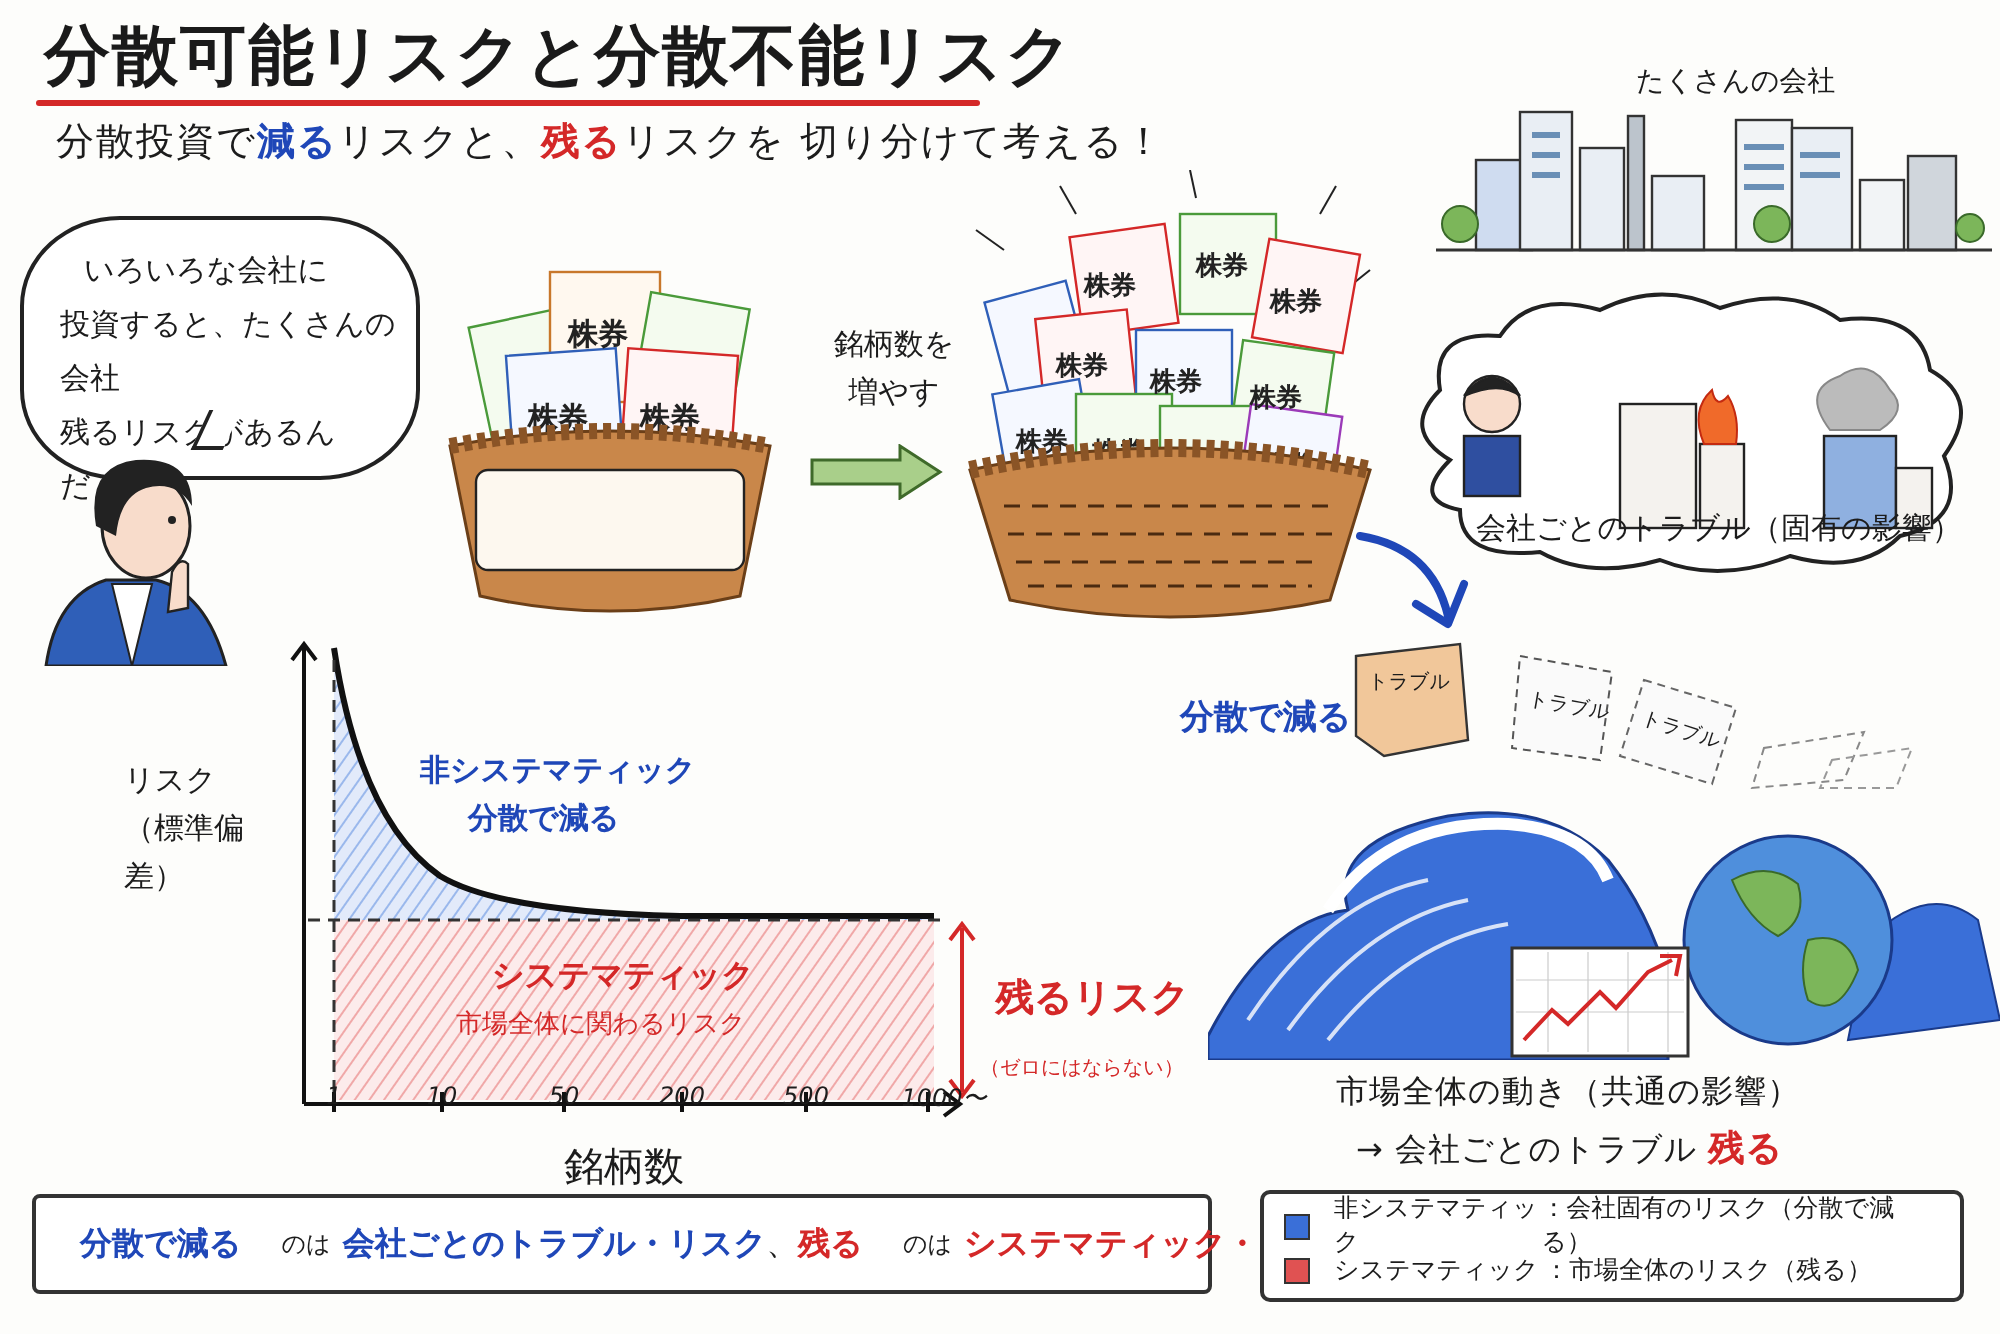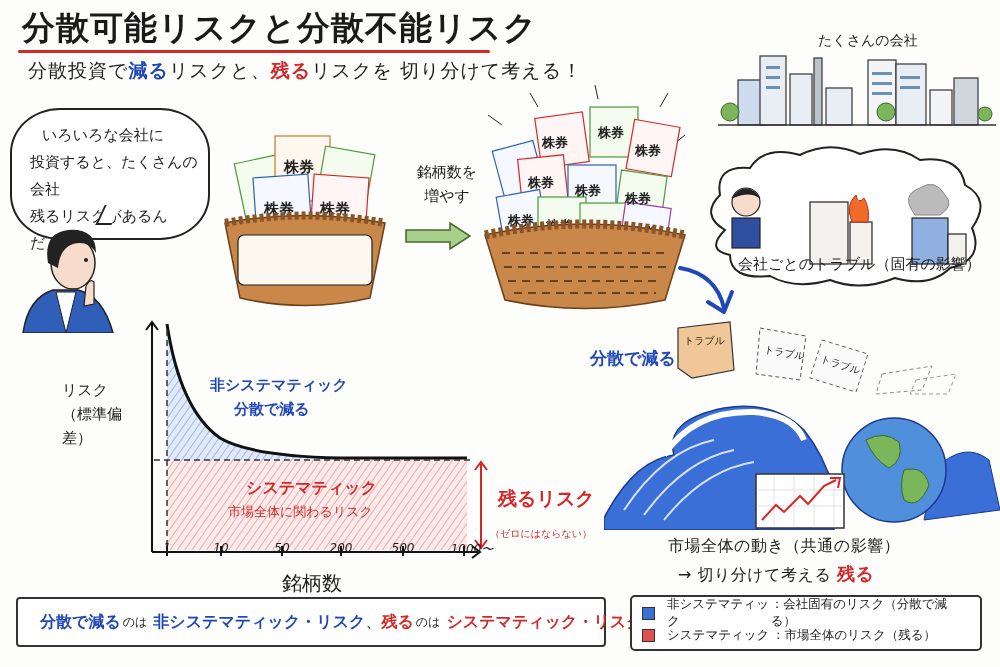--- a/index.html
+++ b/index.html
@@ -34,21 +34,21 @@
   .ylabel { left: 48px; top: 378px; font-size: 15px; line-height: 24px; width: 100px; }
   .xlabel { left: 282px; top: 570px; font-size: 20px; }
   .tick { position: absolute; top: 541px; font-size: 12px; font-style: italic; transform: translateX(-50%); }
   .ns-label1 { left: 210px; top: 376px; font-size: 15px; color: #1f47b8; font-weight: bold; }
   .ns-label2 { left: 234px; top: 400px; font-size: 15px; color: #1f47b8; font-weight: bold; }
   .s-label1 { left: 246px; top: 478px; font-size: 16px; color: #d42828; font-weight: bold; }
   .s-label2 { left: 228px; top: 503px; font-size: 13px; color: #d42828; font-weight: normal; }
   .remain1 { left: 498px; top: 486px; font-size: 19px; color: #d42828; font-weight: bold; }
   .remain2 { left: 490px; top: 504px; font-size: 10px; color: #d42828; margin-top: 23px; }
   .summary-box { left: 16px; top: 597px; width: 590px; height: 50px; border: 2px solid #333; border-radius: 4px; background: #fff; display: flex; align-items: center; padding-left: 22px; font-size: 16px; white-space: nowrap; }
-  .summary-box .small { font-size: 12px; margin: 0 6px 0 2px; }
+  .summary-box .small { font-size: 12px; margin: 0 6px 0 20px; }
   .legend-box { left: 630px; top: 595px; width: 352px; height: 56px; border: 2px solid #333; border-radius: 5px; background: #fff; padding: 5px 10px; font-size: 12.5px; }
   .legend-row { display: flex; align-items: center; height: 22px; }
   .swatch { width: 13px; height: 13px; margin-right: 12px; border: 1px solid #333; }
   .leg-name { width: 105px; }
 </style>
 </head>
 <body>
 
 <div class="abs title">分散可能リスクと分散不能リスク</div>
 <div class="abs title-line"></div>
@@ -222,21 +222,21 @@
       <line x1="210" y1="76" x2="210" y2="126"></line>
       <line x1="230" y1="76" x2="230" y2="126"></line>
       <line x1="154" y1="90" x2="238" y2="90"></line>
       <line x1="154" y1="106" x2="238" y2="106"></line>
     </g>
   <polyline points="158,120 172,105 180,112 196,96 204,104 220,86 232,80" fill="none" stroke="#d42828" stroke-width="2"></polyline>
   <path d="M226 78 L236 78 L234 88" fill="none" stroke="#d42828" stroke-width="2"></path>
 </svg>
 <div class="abs market-l1">市場全体の動き（共通の影響）</div>
 <div class="abs market-l2">
-  <span>→ 切り分けて考える </span><span class="red" style="font-size:18px">残る</span>
+  <span>→ 会社ごとのトラブル </span><span class="red" style="font-size:18px">残る</span>
 </div>
 
 <svg class="abs chart" viewBox="0 0 470 270">
   <defs>
     <pattern id="hatchBlue" width="6" height="6" patternUnits="userSpaceOnUse" patternTransform="rotate(35)">
       <rect width="6" height="6" fill="#dfe8fa"></rect>
         <line x1="0" y1="0" x2="0" y2="6" stroke="#8fb0ea" stroke-width="2"></line>
     </pattern>
     <pattern id="hatchRed" width="6" height="6" patternUnits="userSpaceOnUse" patternTransform="rotate(35)">
       <rect width="6" height="6" fill="#fcebeb"></rect>
@@ -276,21 +276,21 @@
 <span class="tick" style="left:221px">10</span>
 <span class="tick" style="left:282px">50</span>
 <span class="tick" style="left:341px">200</span>
 <span class="tick" style="left:403px">500</span>
 <span class="tick" style="left:472px">1000〜</span>
 <div class="abs xlabel">銘柄数</div>
 
 <div class="abs summary-box">
   <span class="blue">分散で減る</span>
     <span class="small">のは</span>
-    <span class="blue">非システマティック・リスク</span>
+    <span class="blue">会社ごとのトラブル・リスク</span>
     <span>、</span>
     <span class="red">残る</span>
     <span class="small">のは</span>
     <span class="red">システマティック・リスク</span>
 </div>
 
 <div class="abs legend-box">
   <div class="legend-row">
     <span class="swatch" style="background:#3a6fd8"></span>
     <span class="leg-name">非システマティック</span>

